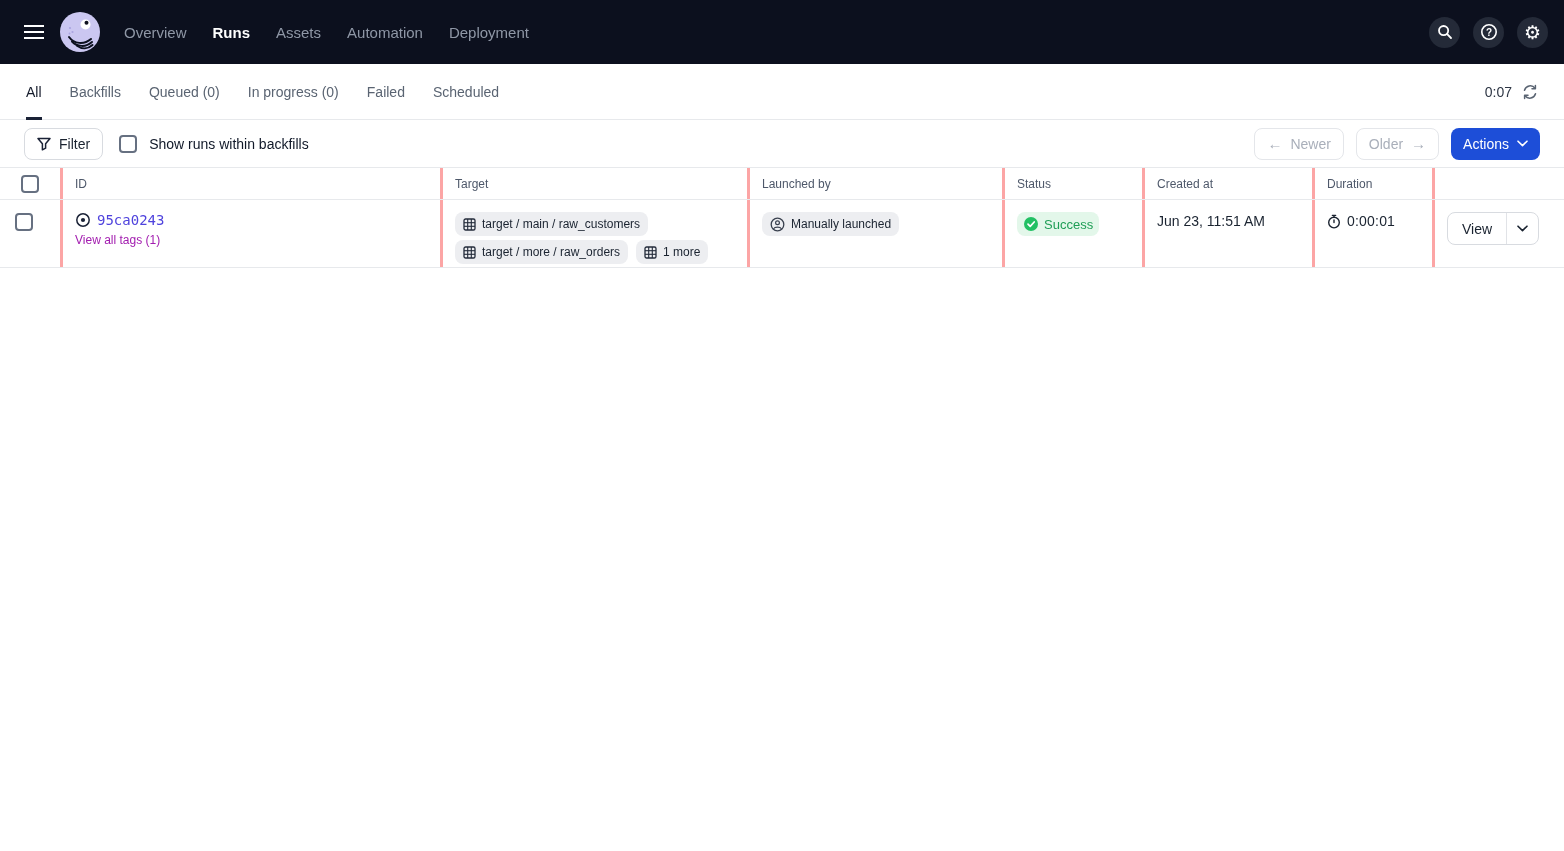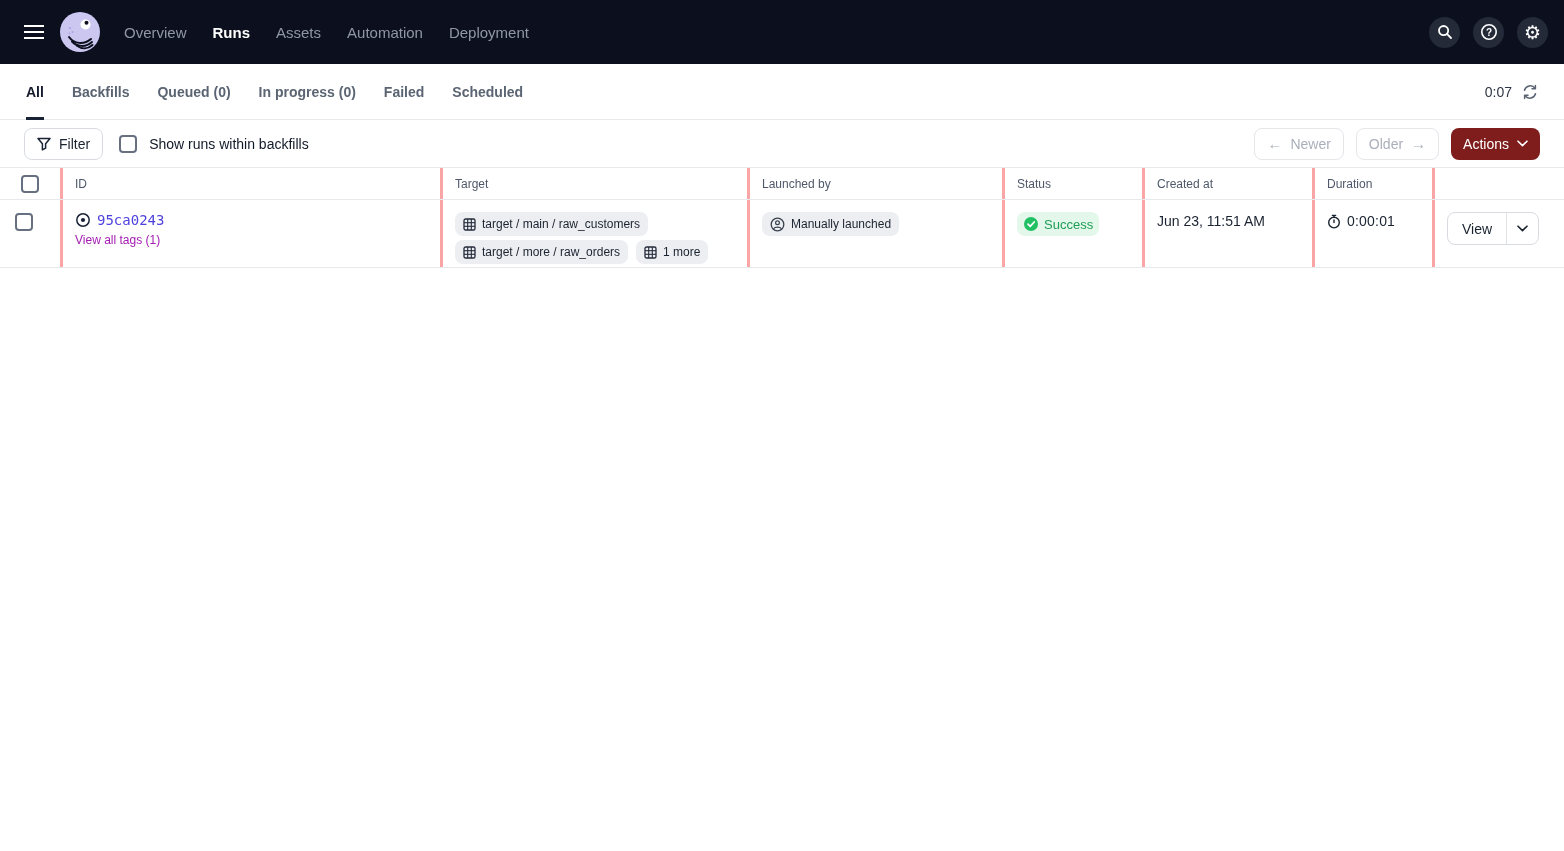--- a/index.html
+++ b/index.html
@@ -16,42 +16,42 @@
   .nav-link.active { color: #ffffff; font-weight: 700; }
   .topnav-right { margin-left: auto; display: flex; align-items: center; gap: 13px; }
   .icon-btn { width: 31px; height: 31px; border-radius: 50%; background: #242a38; border: none; cursor: pointer;
     display: flex; align-items: center; justify-content: center; color: #ffffff; }
   .gear-glyph { font-size: 19px; line-height: 1; color: #ffffff; }
 
   
   .tabbar { height: 56px; display: flex; align-items: stretch; padding: 0 26px 0 26px;
     border-bottom: 1px solid #e7e9ec; position: relative; }
   .tabs { display: flex; gap: 28px; }
-  .tab { display: flex; align-items: center; font-size: 14px; font-weight: 700; color: #5a6472;
+  .tab { display: flex; align-items: center; font-size: 14px; font-weight: 400; color: #5a6472;
     cursor: pointer; position: relative; }
   .tab.active { color: #141b2b; }
   .tab.active::after { content: ""; position: absolute; left: 0; right: 0; bottom: -1px; height: 3px; background: #1a2236; }
   .tabbar-right { margin-left: auto; display: flex; align-items: center; gap: 10px; }
   .timer { font-size: 14px; color: #2e3645; }
   .refresh-btn { background: none; border: none; cursor: pointer; display: flex; align-items: center; }
 
   
   .toolbar { height: 48px; display: flex; align-items: center; padding: 0 24px; border-bottom: 1px solid #e7e9ec; }
   .btn { display: inline-flex; align-items: center; gap: 8px; height: 32px; padding: 0 12px;
     border: 1px solid #d8dbe0; border-radius: 8px; background: #ffffff; font-size: 14px; color: #1a2330;
     cursor: pointer; font-family: inherit; }
   .filter-btn { font-weight: 400; }
   .checkbox { width: 18px; height: 18px; border: 2px solid #667081; border-radius: 4px; background: #fff;
     display: inline-block; flex: 0 0 auto; cursor: pointer; }
   .backfills-toggle { display: flex; align-items: center; gap: 12px; margin-left: 16px; cursor: pointer; }
   .backfills-label { font-size: 14px; color: #101828; }
   .toolbar-right { margin-left: auto; display: flex; align-items: center; gap: 12px; }
   .btn.disabled { color: #a9afba; border-color: #e4e6ea; cursor: default; }
   .btn.disabled .arrow-glyph { color: #a9afba; }
-  .btn-actions { background: #7f1d1d; border: none; color: #ffffff; }
+  .btn-actions { background: #1d4ed8; border: none; color: #ffffff; }
   .arrow-glyph { font-size: 15px; line-height: 1; }
 
   
   .runs-table { width: 100%; }
   .tr { display: grid; grid-template-columns: 60px 380px 307px 255px 140px 170px 120px 1fr; }
   .th, .td { border-left: 3px solid #fca5a5; }
   .th:first-child, .td:first-child { border-left: none; }
   .thead .tr { height: 32px; border-bottom: 1px solid #e7e9ec; }
   .th { display: flex; align-items: center; padding-left: 12px; font-size: 12px; color: #4e586a; }
   .th.checkbox-col, .td.checkbox-col { justify-content: center; padding-left: 0; display: flex; }

